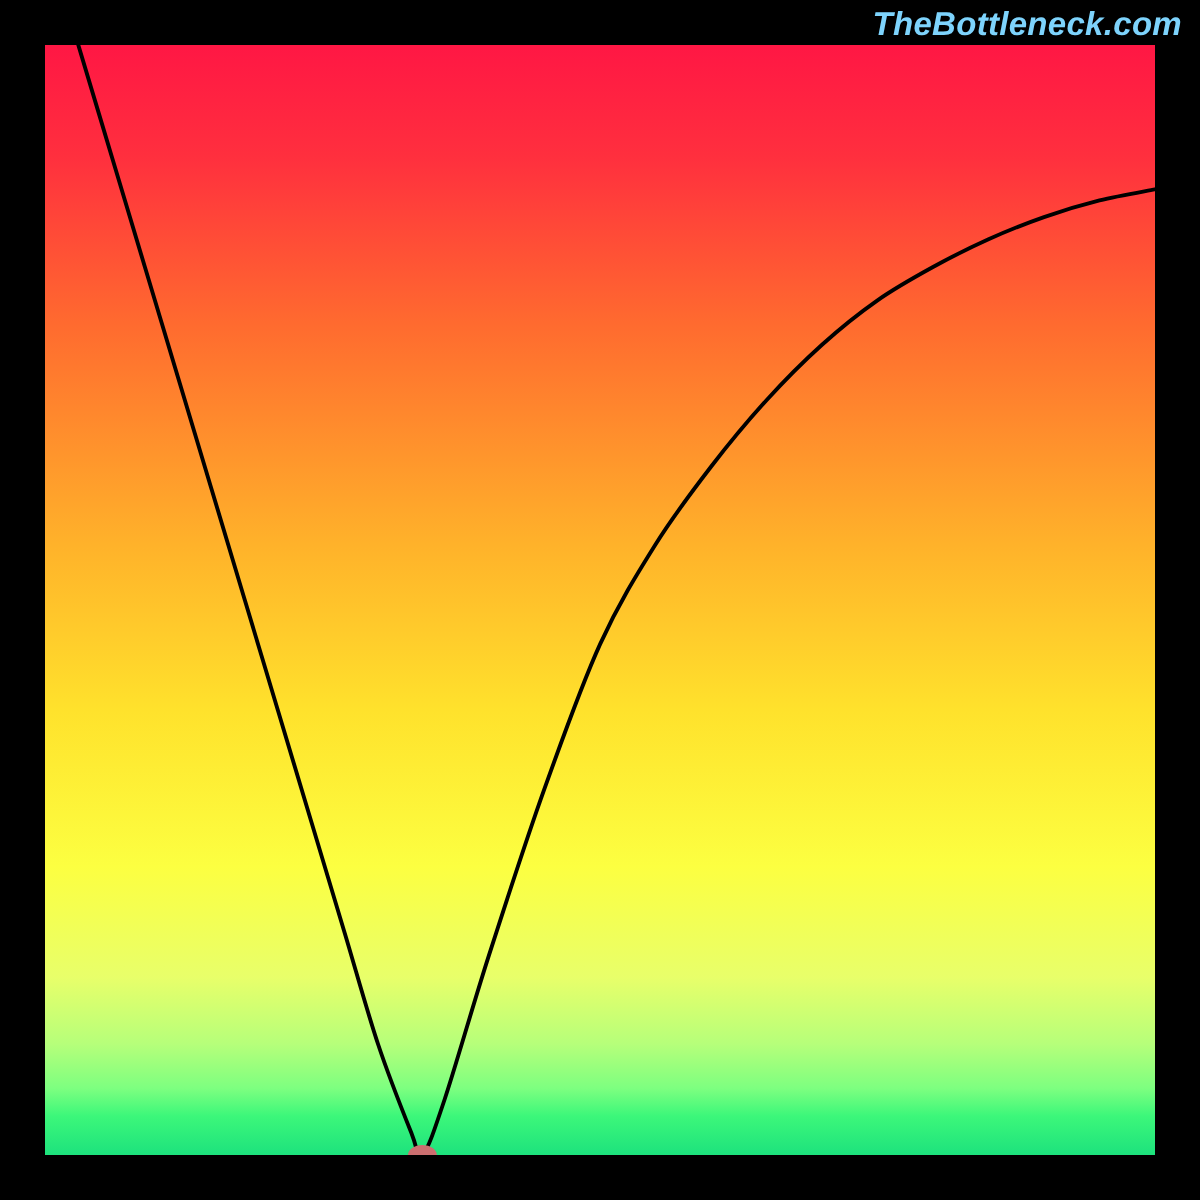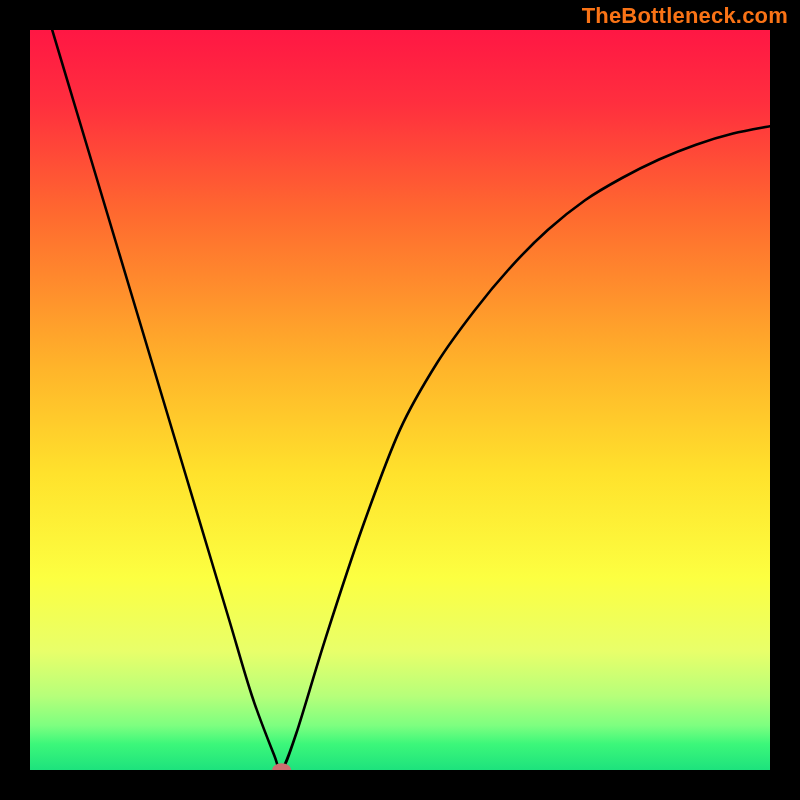--- a/index.html
+++ b/index.html
@@ -23,22 +23,23 @@
     width: 740px;
     height: 740px;
   }
   .watermark {
     position: absolute;
     top: 3px;
     right: 12px;
     font-family: Arial, Helvetica, sans-serif;
     font-size: 22px;
     font-weight: bold;
-    color: #f97316;
+    color: #7dd3fc;
     letter-spacing: 0.2px;
+    font-style: italic;
   }
 </style>
 </head>
 <body>
 
 <div class="frame">
   <div class="watermark">TheBottleneck.com</div>
   <svg class="plot" viewBox="0 0 100 100" preserveAspectRatio="none">
     <defs>
       <linearGradient id="bg-grad" x1="0" y1="0" x2="0" y2="1">

